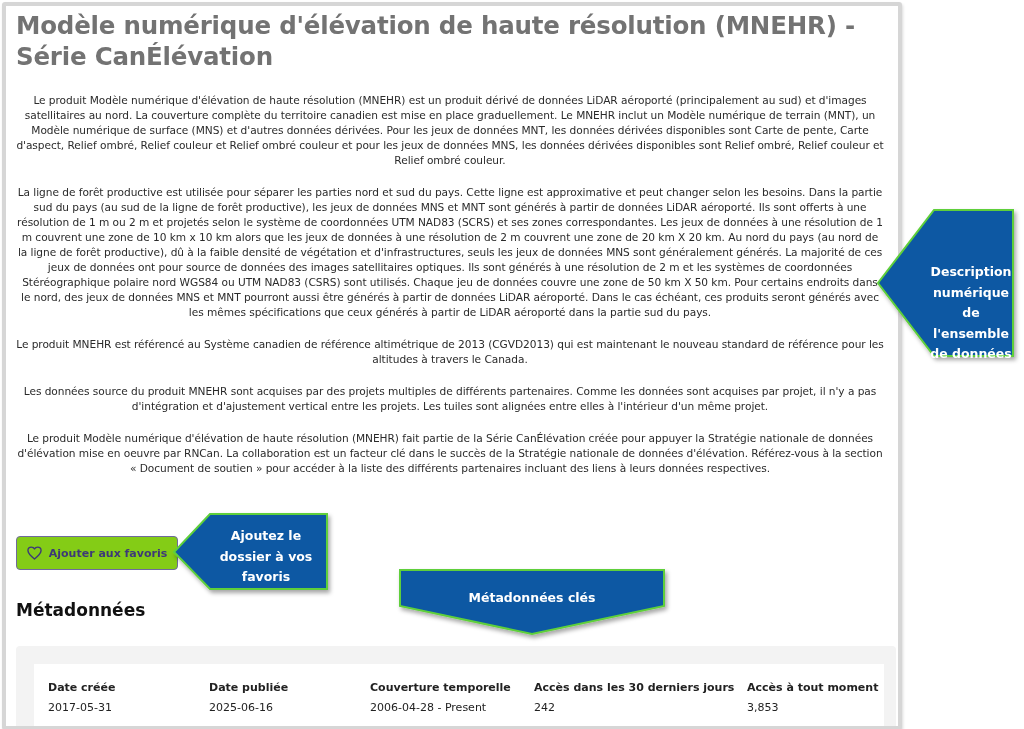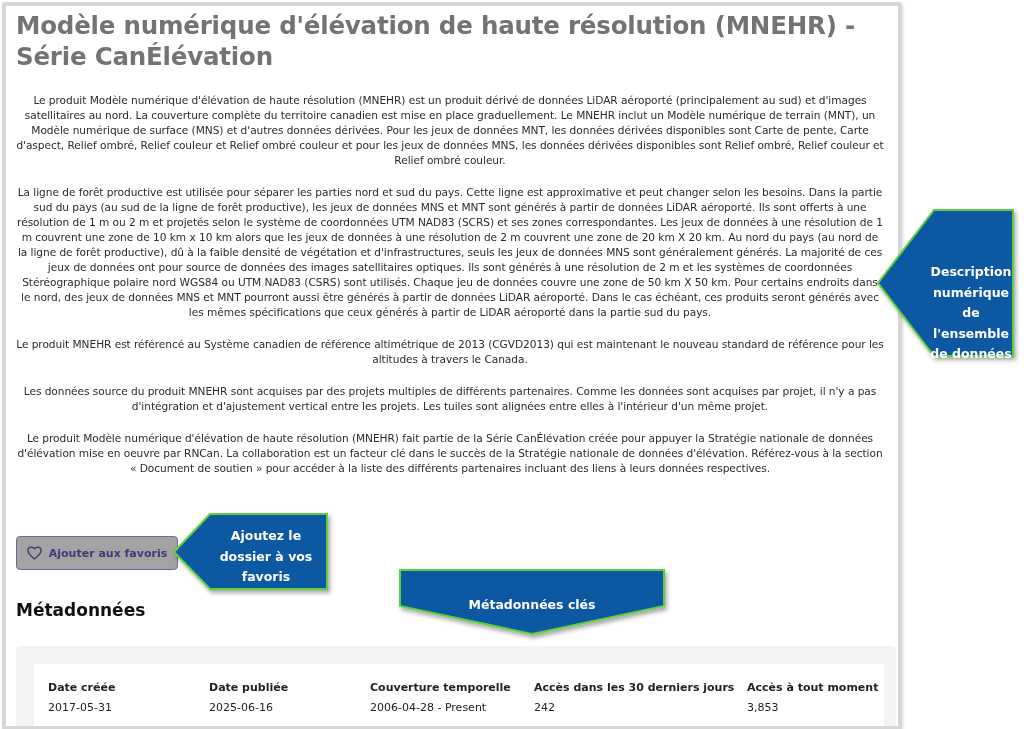--- a/index.html
+++ b/index.html
@@ -18,21 +18,21 @@
     letter-spacing: -0.2px;
   }
   .desc { margin-top: 21px; }
   .desc p {
     margin: 0 8px 17px 0; font-size: 10.6px; line-height: 15px; color: #2a2a2a;
     letter-spacing: -0.05px;
     text-align: center;
   }
   .fav-btn {
     position: absolute; left: 10px; top: 530px; width: 162px; height: 34px;
-    border: 1.5px solid #6f6a9c; border-radius: 4px; background: #a3a3a3;
+    border: 1.5px solid #6f6a9c; border-radius: 4px; background: #84cc16;
     display: flex; align-items: center; justify-content: center; gap: 7px;
     color: #3d3878; font-size: 11px; font-weight: bold; box-sizing: border-box; cursor: pointer;
   }
   .fav-btn svg { width: 15px; height: 14px; }
   h2.meta-title {
     position: absolute; left: 10px; top: 594px; margin: 0; font-size: 17px; font-weight: bold; color: #111;
   }
   .meta-panel {
     position: absolute; left: 10px; top: 640px; width: 880px; height: 90px; background: #f3f3f3;
     border-radius: 4px;
@@ -138,16 +138,16 @@
 
 <div class="callout" style="left:398px; top:568px; width:270px; height:70px;">
   <svg width="270" height="70">
     <defs>
         <filter id="sh3" x="-10%" y="-10%" width="130%" height="140%">
           <feDropShadow dx="2" dy="3" stdDeviation="2" flood-color="#000" flood-opacity="0.35"></feDropShadow>
         </filter>
       </defs>
     <polygon points="2,2 266,2 266,38 134,66 2,38" fill="#0b59a3" stroke="#5fcf3a" stroke-width="2" filter="url(#sh3)"></polygon>
   </svg>
-  <div class="txt" style="left:0; top:27px; width:268px;">
+  <div class="txt" style="left:0; top:20px; width:268px;">
     <div>Métadonnées clés</div>
   </div>
 </div>
 
 </body></html>

